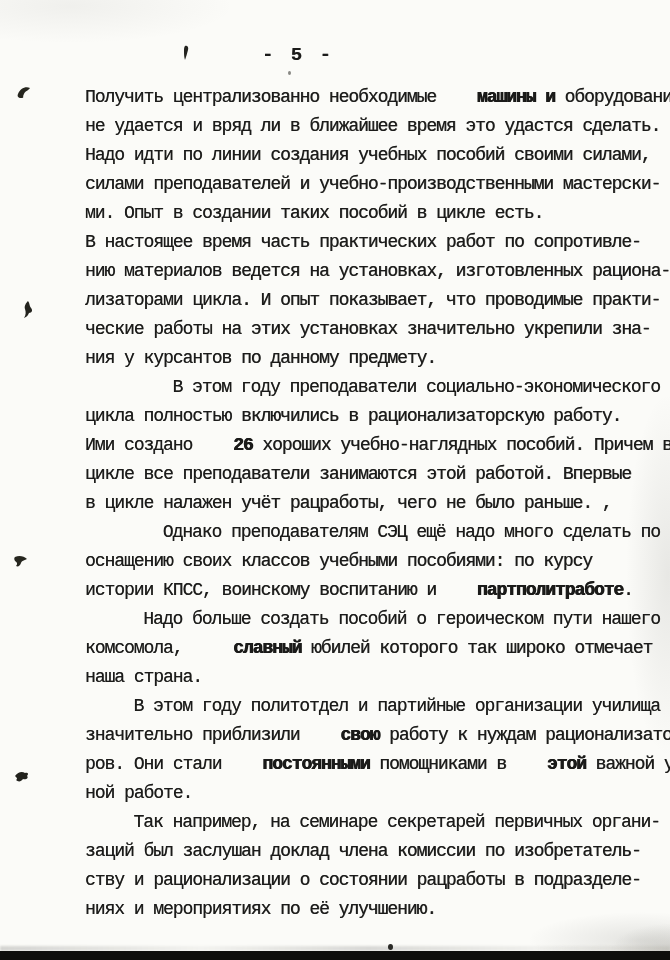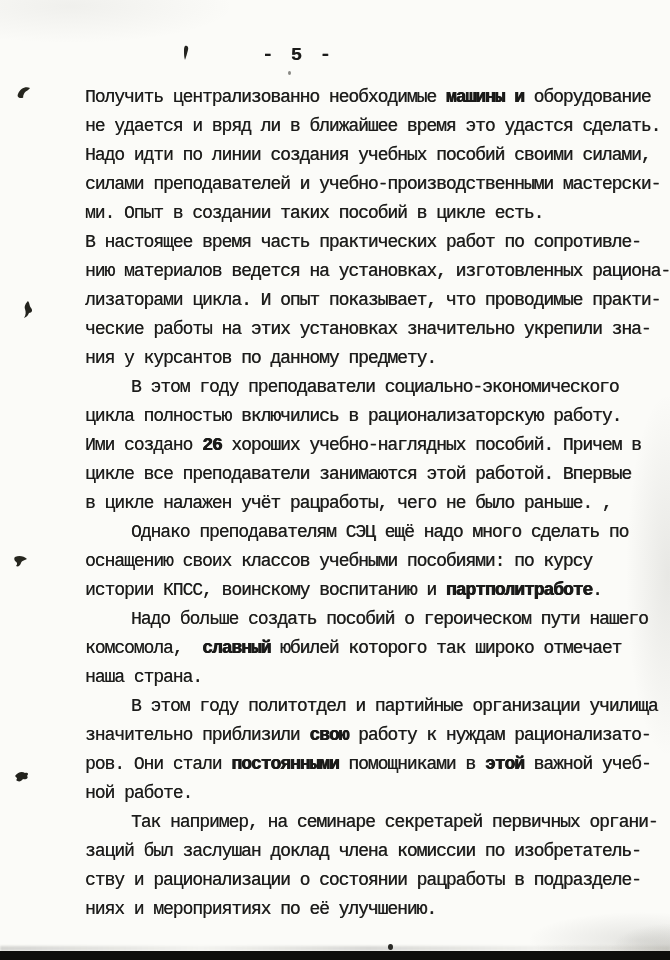--- a/index.html
+++ b/index.html
@@ -24,24 +24,25 @@
     text-shadow:0.3px 0 0 rgba(20,20,20,0.65);
   }
   .body-text {
     position:absolute; left:85px; top:83px; right:10px;
     font-size:18px; line-height:29px;
     letter-spacing:-1.05px;
     white-space:pre;
     text-shadow:0.35px 0 0 rgba(25,25,22,0.75);
   }
   .line { height:29px; }
-  .line.indent { padding-left:46px; }
+  .line.indent { padding-left:46px;text-align:right; }
   .seg-b {
     font-weight:bold;
     text-shadow:0.7px 0 0 rgba(15,15,12,0.95), 0 0.3px 0 rgba(15,15,12,0.6);
+    margin-left:31px;
   }
   .ink-mark { position:absolute; }
   .speck { position:absolute; background:#2a2a26; border-radius:50%; }
   .bottom-band {
     position:absolute; left:0; bottom:0; width:670px; height:9px;
     background:#0e0e0c;
   }
   .band-smudge {
     position:absolute; bottom:9px; left:0; width:670px; height:5px;
     background:linear-gradient(to right, rgba(40,40,36,0.18), rgba(40,40,36,0.04) 30%, rgba(40,40,36,0.16) 55%, rgba(40,40,36,0.05) 80%, rgba(200,198,190,0.4));

